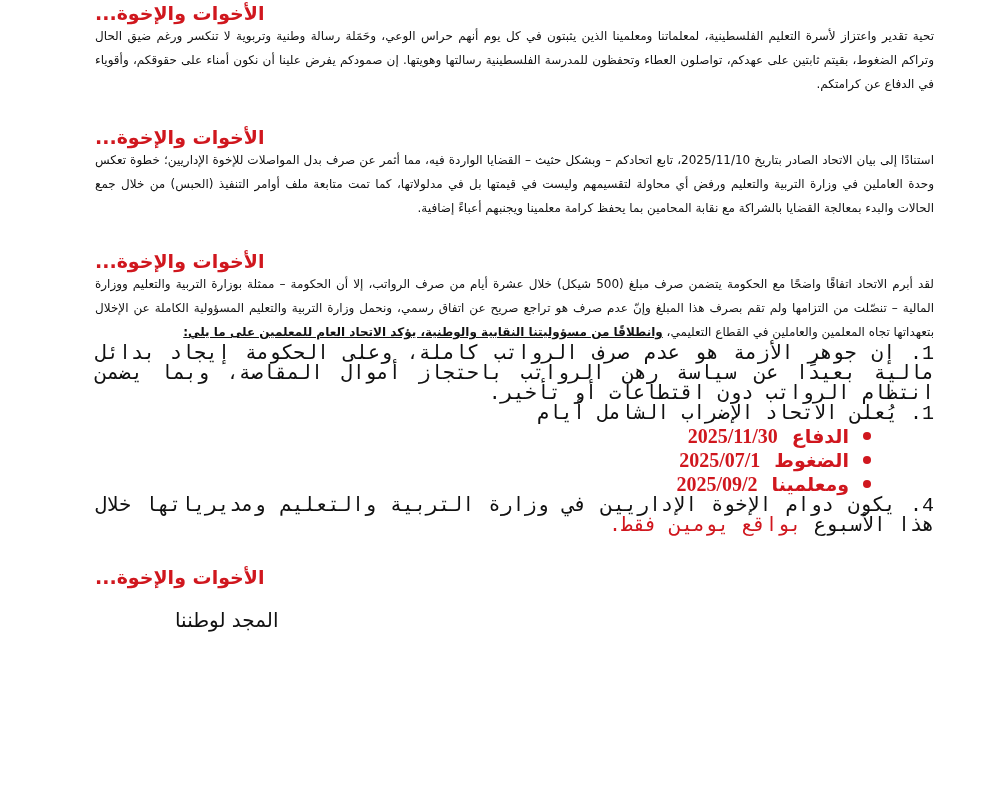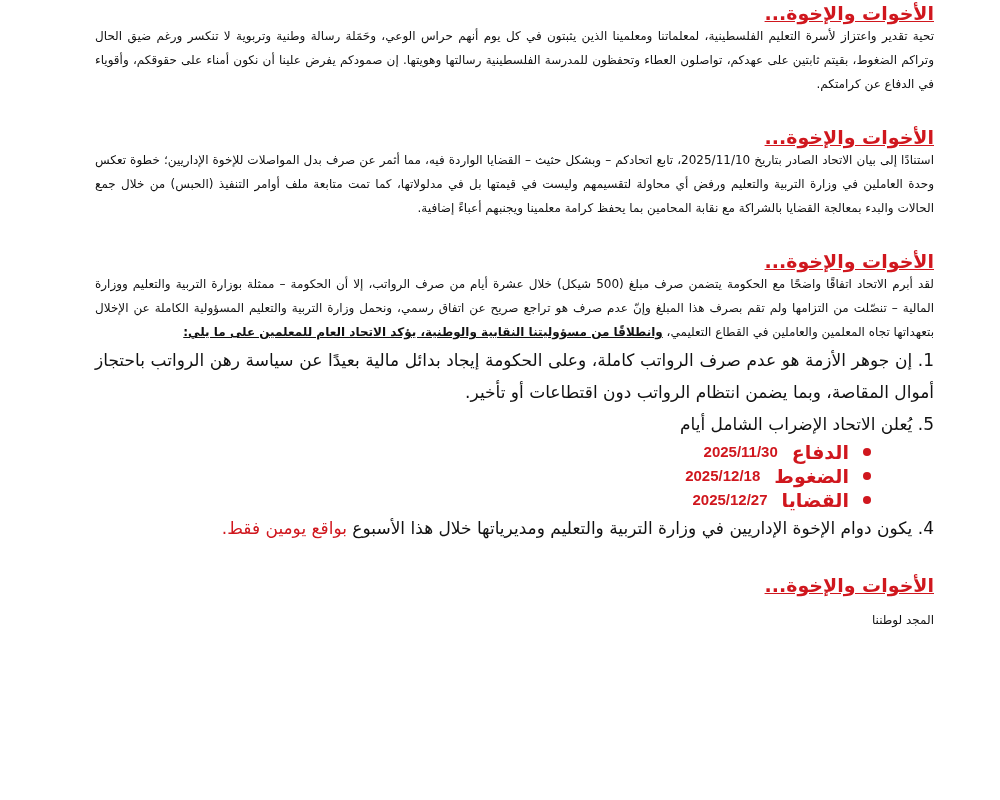--- a/index.html
+++ b/index.html
@@ -25,44 +25,44 @@
   }
   .section {
     margin: 0;
   }
   .heading {
     color: #d0171e;
     font-weight: bold;
     font-size: 19px;
     line-height: 22px;
     margin: 0;
-    text-align: right;
+    text-align: left;
     height: 22px;
-    text-decoration: underline;
   }
   .para {
     font-size: 12px;
     line-height: 24px;
     margin: 0;
     text-align: justify;
     text-align-last: right;
   }
   .strong-u {
     font-weight: bold;
     text-decoration: underline;
   }
   .red {
     color: #d0171e;
   }
   .list-item {
-    font-size: 17px;
-    line-height: 32px;
+    font-size: 20px;
+    line-height: 20px;
     margin: 0;
     text-align: justify;
     text-align-last: right;
+    font-family: Liberation Mono, monospace;
   }
   .dates {
     list-style: none;
     margin: 0;
     padding: 0 63px 0 0;
   }
   .date-item {
     color: #d0171e;
     font-weight: bold;
     font-size: 19px;
@@ -72,28 +72,28 @@
     gap: 14px;
   }
   .bullet {
     display: inline-block;
     width: 8px;
     height: 8px;
     border-radius: 50%;
     background: #d0171e;
   }
   .date-num {
-    font-family: Liberation Sans, sans-serif;
-    font-size: 15px;
+    font-family: Liberation Serif, serif;
+    font-size: 20px;
     font-weight: bold;
   }
   .cut-line {
-    font-size: 12px;
+    font-size: 20px;
     line-height: 24px;
-    text-align: right;
+    text-align: left;
     padding-left: 80px;
   }
 </style>
 </head>
 <body>
 
 <div class="page">
 
   <div class="section" style="margin-top:2px;">
     <h2 class="heading">الأخوات والإخوة...</h2>
@@ -104,36 +104,36 @@
     <h2 class="heading">الأخوات والإخوة...</h2>
     <p class="para">استنادًا إلى بيان الاتحاد الصادر بتاريخ 2025/11/10، تابع اتحادكم – وبشكل حثيث – القضايا الواردة فيه، مما أثمر عن صرف بدل المواصلات للإخوة الإداريين؛ خطوة تعكس وحدة العاملين في وزارة التربية والتعليم ورفض أي محاولة لتقسيمهم وليست في قيمتها بل في مدلولاتها، كما تمت متابعة ملف أوامر التنفيذ (الحبس) من خلال جمع الحالات والبدء بمعالجة القضايا بالشراكة مع نقابة المحامين بما يحفظ كرامة معلمينا ويجنبهم أعباءً إضافية.</p>
   </div>
 
   <div class="section" style="margin-top:30px;">
     <h2 class="heading">الأخوات والإخوة...</h2>
     <p class="para"><span>لقد أبرم الاتحاد اتفاقًا واضحًا مع الحكومة يتضمن صرف مبلغ (500 شيكل) خلال عشرة أيام من صرف الرواتب، إلا أن الحكومة – ممثلة بوزارة التربية والتعليم ووزارة المالية – تنصّلت من التزامها ولم تقم بصرف هذا المبلغ وإنّ عدم صرف هو تراجع صريح عن اتفاق رسمي، ونحمل وزارة التربية والتعليم المسؤولية الكاملة عن الإخلال بتعهداتها تجاه المعلمين والعاملين في القطاع التعليمي، </span><span class="strong-u">وانطلاقًا من مسؤوليتنا النقابية والوطنية، يؤكد الاتحاد العام للمعلمين على ما يلي:</span></p>
 
     <p class="list-item">1. إن جوهر الأزمة هو عدم صرف الرواتب كاملة، وعلى الحكومة إيجاد بدائل مالية بعيدًا عن سياسة رهن الرواتب باحتجاز أموال المقاصة، وبما يضمن انتظام الرواتب دون اقتطاعات أو تأخير.</p>
 
-    <p class="list-item">5. يُعلن الاتحاد الإضراب الشامل أيام</p>
+    <p class="list-item">1. يُعلن الاتحاد الإضراب الشامل أيام</p>
     <ul class="dates">
       <li class="date-item">
         <span class="bullet"></span>
         <span>الدفاع</span>
         <span class="date-num">2025/11/30</span>
       </li>
       <li class="date-item">
         <span class="bullet"></span>
         <span>الضغوط</span>
-        <span class="date-num">2025/12/18</span>
+        <span class="date-num">2025/07/1</span>
       </li>
       <li class="date-item">
         <span class="bullet"></span>
-        <span>القضايا</span>
-        <span class="date-num">2025/12/27</span>
+        <span>ومعلمينا</span>
+        <span class="date-num">2025/09/2</span>
       </li>
     </ul>
 
     <p class="list-item"><span>4. يكون دوام الإخوة الإداريين في وزارة التربية والتعليم ومديرياتها خلال هذا الأسبوع </span><span class="red">بواقع يومين فقط.</span></p>
   </div>
 
   <div class="section" style="margin-top:30px;">
     <h2 class="heading">الأخوات والإخوة...</h2>
     <p class="cut-line">المجد لوطننا</p>
   </div>

